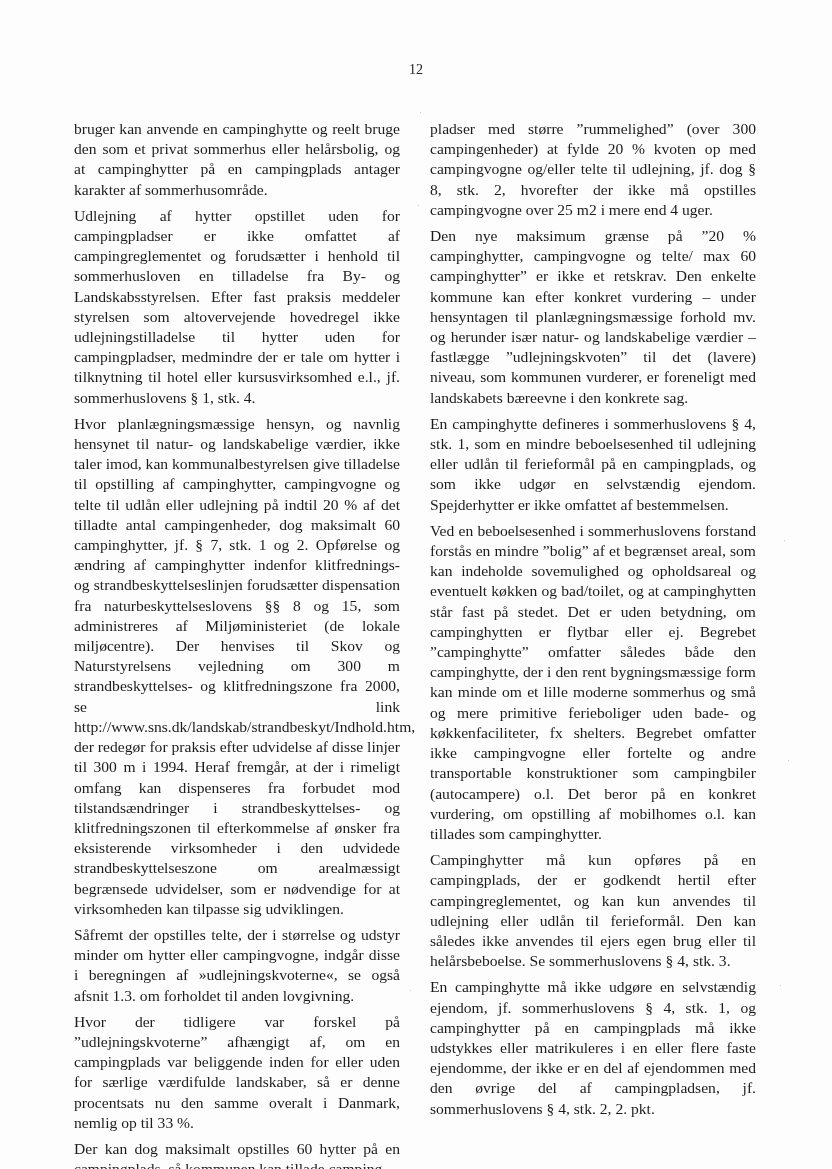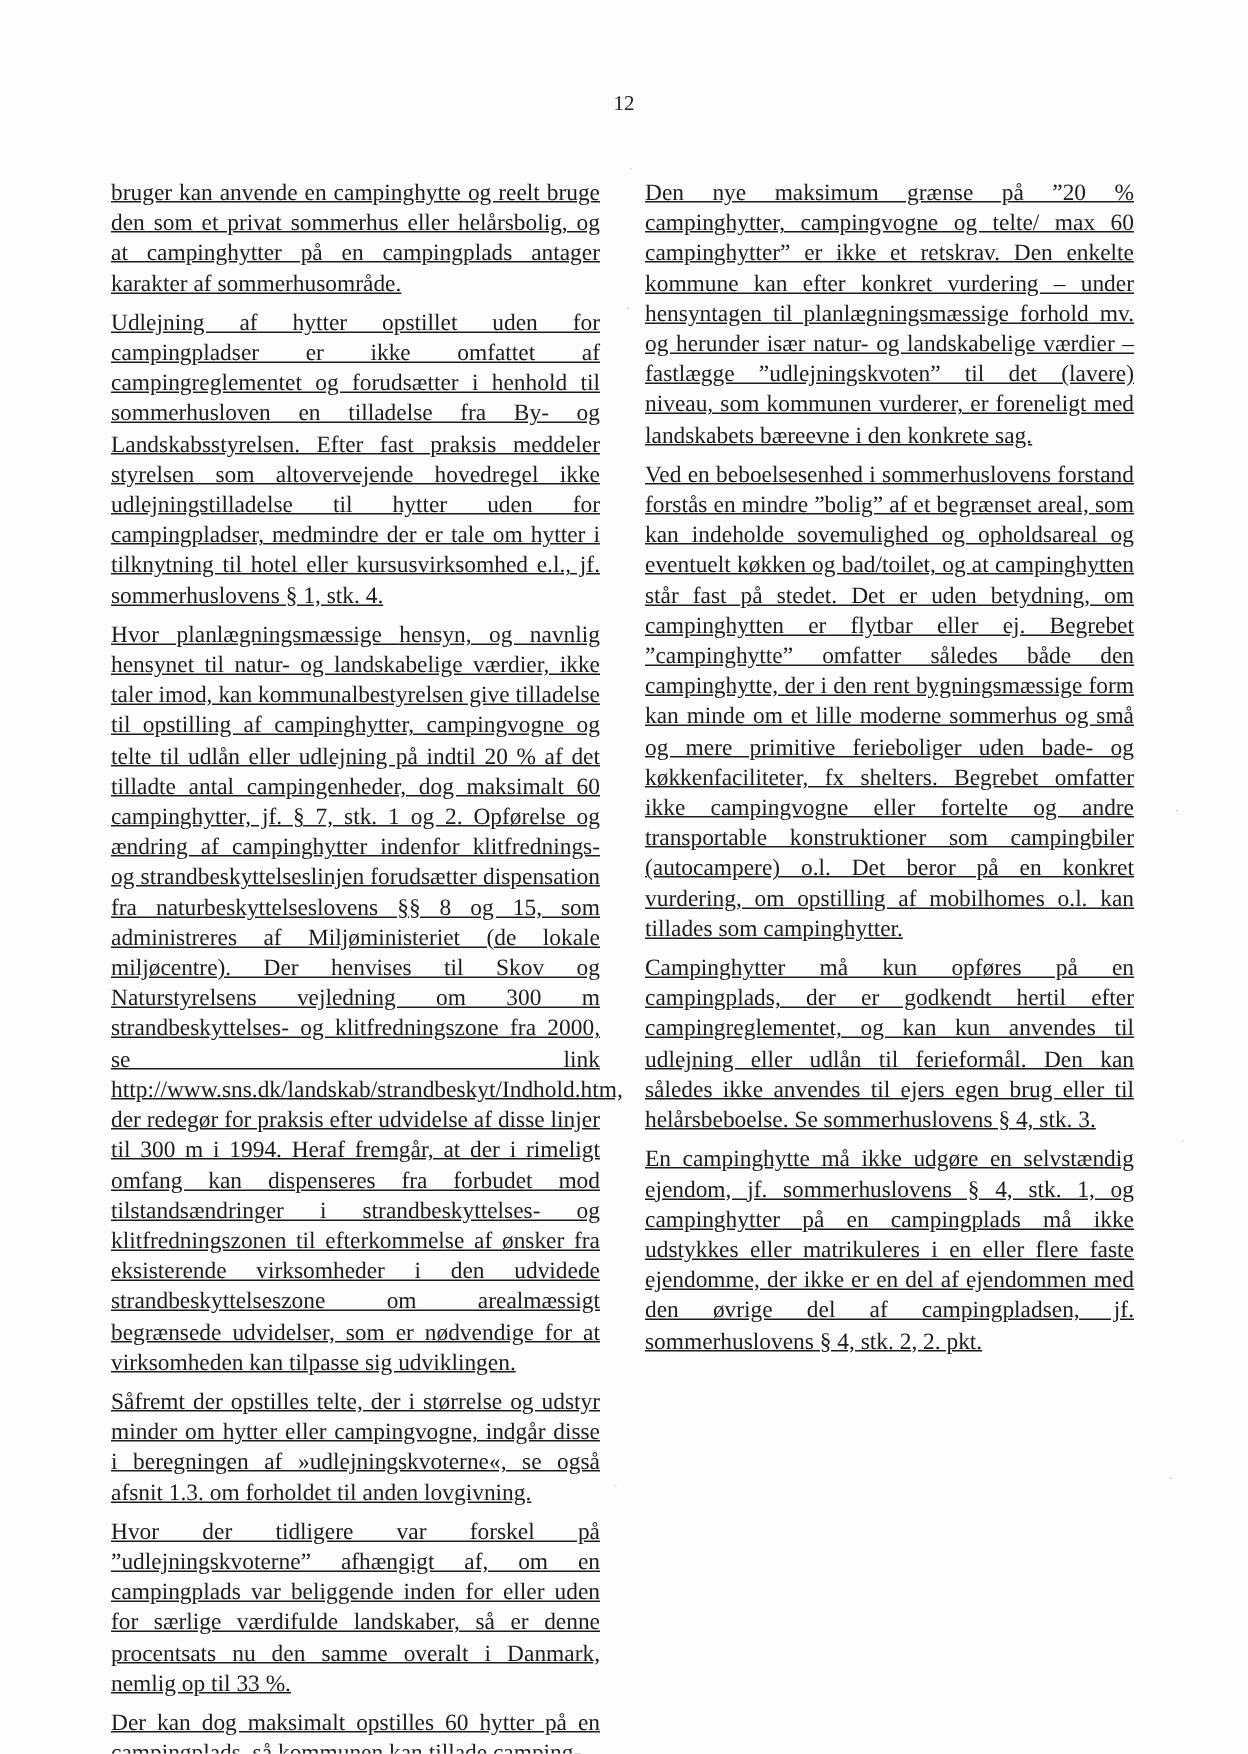--- a/index.html
+++ b/index.html
@@ -25,42 +25,43 @@
     font-size: 15.6px;
     line-height: 20.2px;
     text-align: justify;
     hyphens: manual;
   }
   .col-left { left: 74px; }
   .col-right { left: 430px; }
   .column p {
     margin: 0 0 6px 0;
     text-indent: 0;
-    text-decoration: underline;
   }
   .speck {
     position: absolute; width: 1px; height: 1px; background: #bbb; border-radius: 50%;
   }
 </style>
 </head>
 <body>
 
 <div class="page-number">12</div>
 
 <div class="column col-left">
   <p>bruger kan anvende en campinghytte og reelt bruge den som et privat sommerhus eller helårsbolig, og at campinghytter på en campingplads antager karakter af sommerhusområde.</p>
   <p>Udlejning af hytter opstillet uden for campingpladser er ikke omfattet af campingreglementet og forudsætter i henhold til sommerhusloven en tilladelse fra By- og Landskabsstyrelsen. Efter fast praksis meddeler styrelsen som altovervejende hovedregel ikke udlejningstilladelse til hytter uden for campingpladser, medmindre der er tale om hytter i tilknytning til hotel eller kursusvirksomhed e.l., jf. sommerhuslovens § 1, stk. 4.</p>
   <p>Hvor planlægningsmæssige hensyn, og navnlig hensynet til natur- og landskabelige værdier, ikke taler imod, kan kommunalbestyrelsen give tilladelse til opstilling af campinghytter, campingvogne og telte til udlån eller udlejning på indtil 20 % af det tilladte antal campingenheder, dog maksimalt 60 campinghytter, jf. § 7, stk. 1 og 2. Opførelse og ændring af campinghytter indenfor klitfrednings- og strandbeskyttelseslinjen forudsætter dispensation fra naturbeskyttelseslovens §§ 8 og 15, som administreres af Miljøministeriet (de lokale miljøcentre). Der henvises til Skov og Naturstyrelsens vejledning om 300 m strandbeskyttelses- og klitfredningszone fra 2000, se link http://www.sns.dk/landskab/strandbeskyt/Indhold.htm, der redegør for praksis efter udvidelse af disse linjer til 300 m i 1994. Heraf fremgår, at der i rimeligt omfang kan dispenseres fra forbudet mod tilstandsændringer i strandbeskyttelses- og klitfredningszonen til efterkommelse af ønsker fra eksisterende virksomheder i den udvidede strandbeskyttelseszone om arealmæssigt begrænsede udvidelser, som er nødvendige for at virksomheden kan tilpasse sig udviklingen.</p>
   <p>Såfremt der opstilles telte, der i størrelse og udstyr minder om hytter eller campingvogne, indgår disse i beregningen af »udlejningskvoterne«, se også afsnit 1.3. om forholdet til anden lovgivning.</p>
   <p>Hvor der tidligere var forskel på ”udlejningskvoterne” afhængigt af, om en campingplads var beliggende inden for eller uden for særlige værdifulde landskaber, så er denne procentsats nu den samme overalt i Danmark, nemlig op til 33 %.</p>
   <p>Der kan dog maksimalt opstilles 60 hytter på en campingplads, så kommunen kan tillade camping-</p>
 </div>
 
 <div class="column col-right">
+  <p>pladser med større ”rummelighed” (over 300 campingenheder) at fylde 20 % kvoten op med campingvogne og/eller telte til udlejning, jf. dog § 8, stk. 2, hvorefter der ikke må opstilles campingvogne over 25 m2 i mere end 4 uger.</p>
   <p>Den nye maksimum grænse på ”20 % campinghytter, campingvogne og telte/ max 60 campinghytter” er ikke et retskrav. Den enkelte kommune kan efter konkret vurdering – under hensyntagen til planlægningsmæssige forhold mv. og herunder især natur- og landskabelige værdier – fastlægge ”udlejningskvoten” til det (lavere) niveau, som kommunen vurderer, er foreneligt med landskabets bæreevne i den konkrete sag.</p>
+  <p>En campinghytte defineres i sommerhuslovens § 4, stk. 1, som en mindre beboelsesenhed til udlejning eller udlån til ferieformål på en campingplads, og som ikke udgør en selvstændig ejendom. Spejderhytter er ikke omfattet af bestemmelsen.</p>
   <p>Ved en beboelsesenhed i sommerhuslovens forstand forstås en mindre ”bolig” af et begrænset areal, som kan indeholde sovemulighed og opholdsareal og eventuelt køkken og bad/toilet, og at campinghytten står fast på stedet. Det er uden betydning, om campinghytten er flytbar eller ej. Begrebet ”campinghytte” omfatter således både den campinghytte, der i den rent bygningsmæssige form kan minde om et lille moderne sommerhus og små og mere primitive ferieboliger uden bade- og køkkenfaciliteter, fx shelters. Begrebet omfatter ikke campingvogne eller fortelte og andre transportable konstruktioner som campingbiler (autocampere) o.l. Det beror på en konkret vurdering, om opstilling af mobilhomes o.l. kan tillades som campinghytter.</p>
   <p>Campinghytter må kun opføres på en campingplads, der er godkendt hertil efter campingreglementet, og kan kun anvendes til udlejning eller udlån til ferieformål. Den kan således ikke anvendes til ejers egen brug eller til helårsbeboelse. Se sommerhuslovens § 4, stk. 3.</p>
   <p>En campinghytte må ikke udgøre en selvstændig ejendom, jf. sommerhuslovens § 4, stk. 1, og campinghytter på en campingplads må ikke udstykkes eller matrikuleres i en eller flere faste ejendomme, der ikke er en del af ejendommen med den øvrige del af campingpladsen, jf. sommerhuslovens § 4, stk. 2, 2. pkt.</p>
 </div>
 
 <div class="speck" style="left:420px;top:112px;"></div>
 <div class="speck" style="left:418px;top:205px;"></div>
 <div class="speck" style="left:784px;top:540px;"></div>
 <div class="speck" style="left:788px;top:760px;"></div>
 <div class="speck" style="left:410px;top:990px;"></div>

